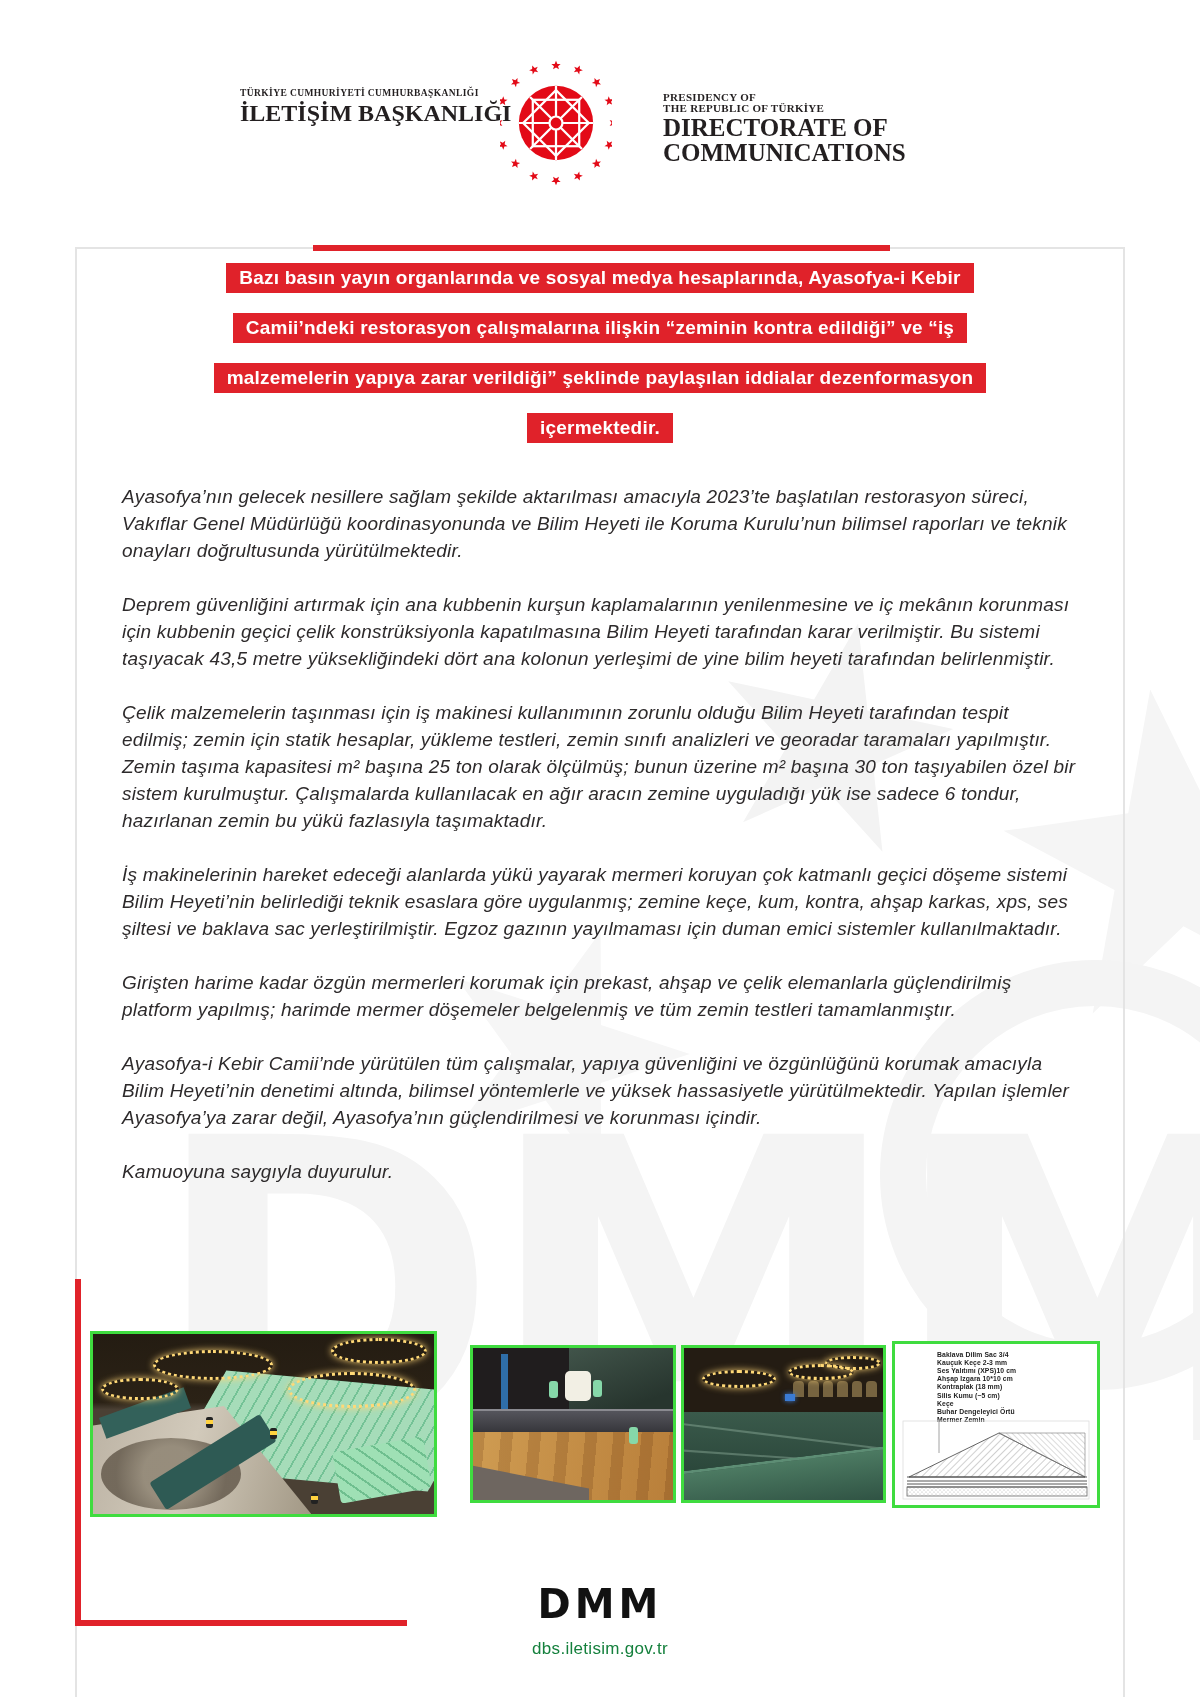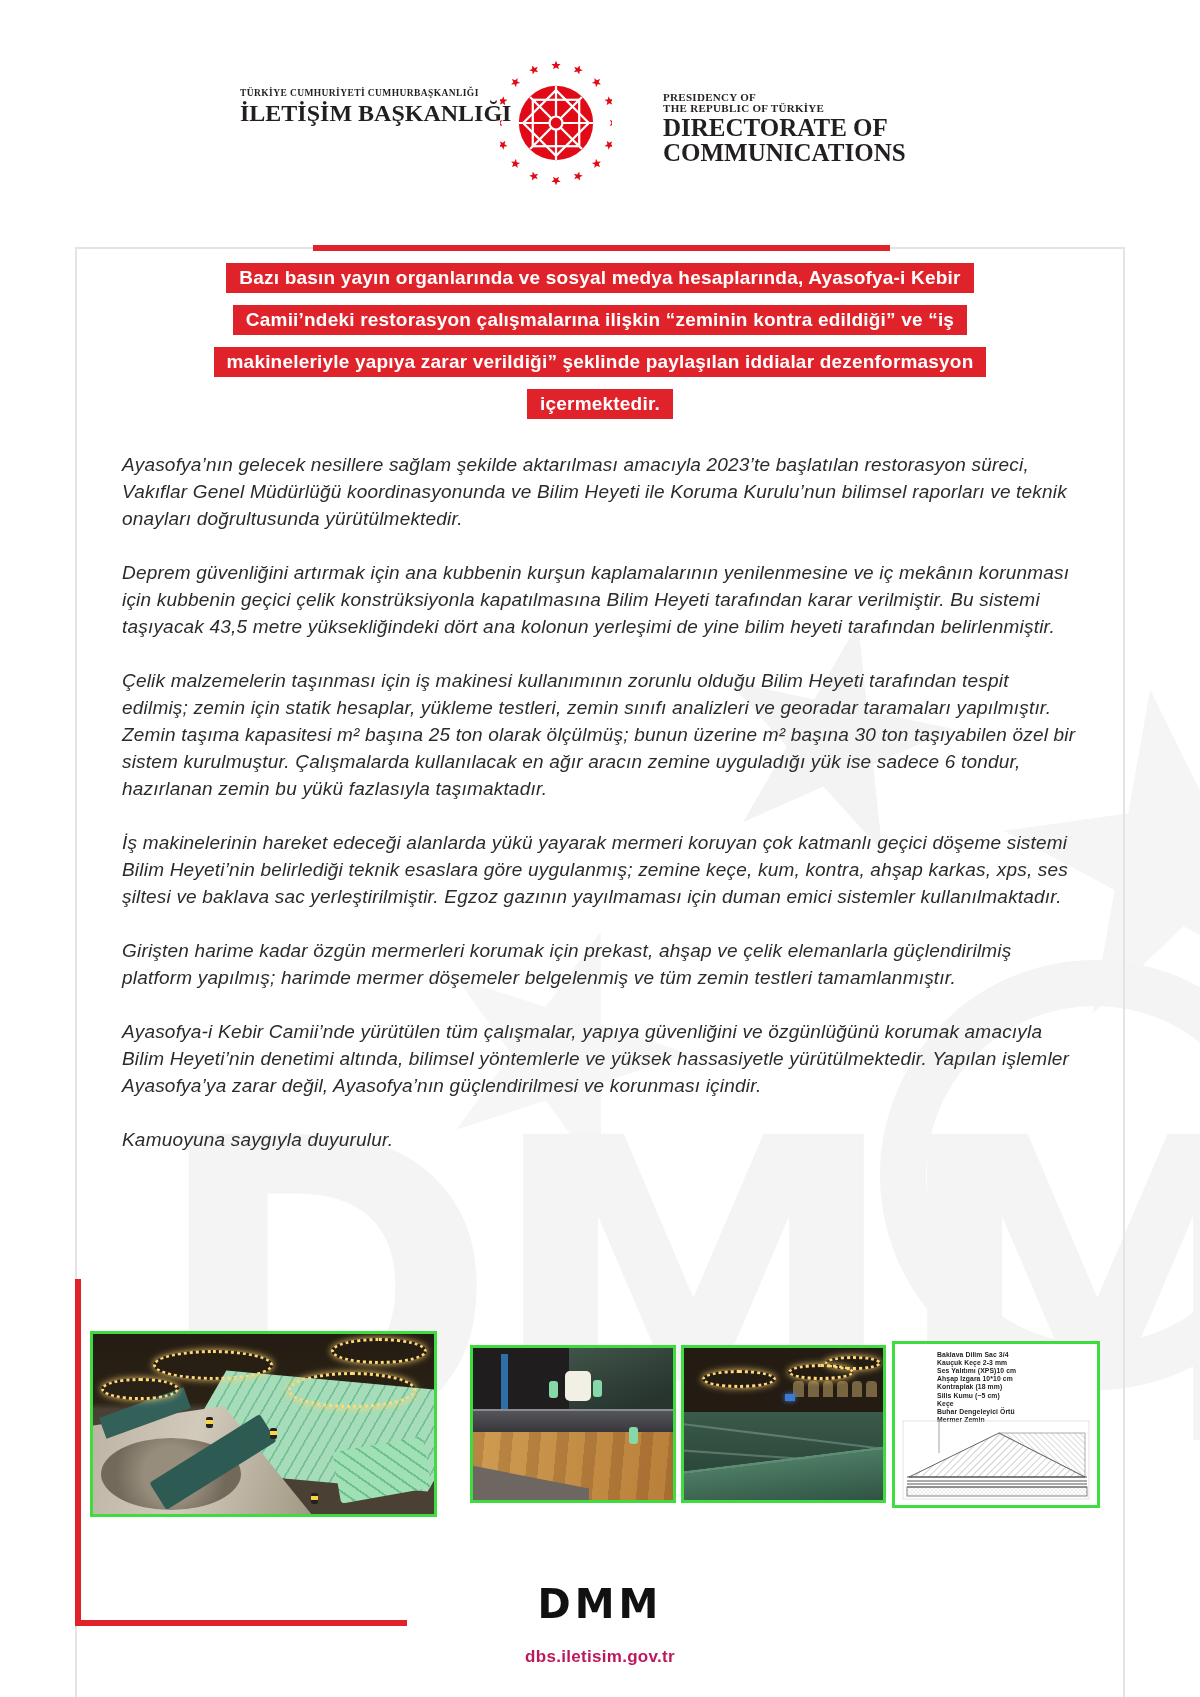--- a/index.html
+++ b/index.html
@@ -26,21 +26,21 @@
 
   
   .card { position:absolute; left:75px; top:247px; width:1050px; height:1450px; border:2px solid #e4e4e4; border-bottom:none; background:transparent; z-index:1; }
   .accent { position:absolute; background:#e0222a; }
   .accent-top    { left:236px; top:-4px; width:577px; height:6px; }
   .accent-left   { left:-2px; top:1030px; width:6px; height:347px; }
   .accent-bottom { left:-2px; top:1371px; width:332px; height:6px; }
 
   
   .headline { margin-top:14px; text-align:center; }
-  .hl-row { margin-bottom:12px; line-height:0; }
+  .hl-row { margin-bottom:20px; line-height:0; }
   .hl-box { display:inline-block; background:#e0222a; color:#ffffff; font-size:19px; line-height:22px; font-weight:bold; padding:4px 13px; letter-spacing:.2px; }
 
   
   .bodytext { padding:20px 45px 0 45px; color:#2d2a2b; font-size:19px; line-height:27px; letter-spacing:.2px; }
   .bodytext p { margin-bottom:27px;font-style:italic; }
   .bodytext p.closing { margin-bottom:8px; }
 
   
   .photo-strip { position:absolute; left:13px; top:1082px; width:1030px; display:flex; align-items:center; z-index:2; }
   .photo { position:relative; overflow:hidden; border:3px solid #3fdc3f; background:#222; flex:none; }
@@ -103,21 +103,21 @@
   .p3-roll { left:-12px; bottom:-12px; width:120%; height:54px; background:linear-gradient(#4c7a62,#2f5243);
     border-top:3px solid #5d8d74; border-radius:8px; transform:rotate(-7deg); }
 
   
   .diag-labels { position:absolute; left:42px; top:7px; font-size:6.8px; line-height:8.2px; color:#1d1d1d; font-weight:bold; letter-spacing:.1px; }
   .diag-svg { position:absolute; left:6px; bottom:4px; }
 
   
   .card-footer { position:absolute; left:0; top:1332px; width:100%; text-align:center; z-index:2; }
   .dmm { font-family:"DejaVu Sans", sans-serif; font-weight:900; font-size:40px; letter-spacing:4px; color:#111111; }
-  .site-url { margin-top:20px; font-size:17px; color:#be185d; letter-spacing:.3px;font-weight:bold; }
+  .site-url { margin-top:12px; font-size:17px; color:#15803d; letter-spacing:.3px; }
 </style>
 </head>
 <body>
 
 <div class="page">
 
   <div class="wm wm-star1">★</div>
   <div class="wm wm-star2">★</div>
   <div class="wm wm-star3">★</div>
   <div class="wm wm-ring"></div>
@@ -174,21 +174,21 @@
   </header>
 
   <section class="card">
     <div class="accent accent-top"></div>
     <div class="accent accent-left"></div>
     <div class="accent accent-bottom"></div>
 
     <div class="headline">
       <div class="hl-row"><span class="hl-box">Bazı basın yayın organlarında ve sosyal medya hesaplarında, Ayasofya-i Kebir</span></div>
       <div class="hl-row"><span class="hl-box">Camii’ndeki restorasyon çalışmalarına ilişkin “zeminin kontra edildiği” ve “iş</span></div>
-      <div class="hl-row"><span class="hl-box">makineleriyle yapıya zarar verildiği” şeklinde paylaşılan iddialar dezenformasyon</span></div>
+      <div class="hl-row"><span class="hl-box">malzemelerin yapıya zarar verildiği” şeklinde paylaşılan iddialar dezenformasyon</span></div>
       <div class="hl-row"><span class="hl-box">içermektedir.</span></div>
     </div>
 
     <div class="bodytext">
       <p>Ayasofya’nın gelecek nesillere sağlam şekilde aktarılması amacıyla 2023’te başlatılan restorasyon süreci, Vakıflar Genel Müdürlüğü koordinasyonunda ve Bilim Heyeti ile Koruma Kurulu’nun bilimsel raporları ve teknik onayları doğrultusunda yürütülmektedir.</p>
       <p>Deprem güvenliğini artırmak için ana kubbenin kurşun kaplamalarının yenilenmesine ve iç mekânın korunması için kubbenin geçici çelik konstrüksiyonla kapatılmasına Bilim Heyeti tarafından karar verilmiştir. Bu sistemi taşıyacak 43,5 metre yüksekliğindeki dört ana kolonun yerleşimi de yine bilim heyeti tarafından belirlenmiştir.</p>
       <p>Çelik malzemelerin taşınması için iş makinesi kullanımının zorunlu olduğu Bilim Heyeti tarafından tespit edilmiş; zemin için statik hesaplar, yükleme testleri, zemin sınıfı analizleri ve georadar taramaları yapılmıştır. Zemin taşıma kapasitesi m² başına 25 ton olarak ölçülmüş; bunun üzerine m² başına 30 ton taşıyabilen özel bir sistem kurulmuştur. Çalışmalarda kullanılacak en ağır aracın zemine uyguladığı yük ise sadece 6 tondur, hazırlanan zemin bu yükü fazlasıyla taşımaktadır.</p>
       <p>İş makinelerinin hareket edeceği alanlarda yükü yayarak mermeri koruyan çok katmanlı geçici döşeme sistemi Bilim Heyeti’nin belirlediği teknik esaslara göre uygulanmış; zemine keçe, kum, kontra, ahşap karkas, xps, ses şiltesi ve baklava sac yerleştirilmiştir. Egzoz gazının yayılmaması için duman emici sistemler kullanılmaktadır.</p>
       <p>Girişten harime kadar özgün mermerleri korumak için prekast, ahşap ve çelik elemanlarla güçlendirilmiş platform yapılmış; harimde mermer döşemeler belgelenmiş ve tüm zemin testleri tamamlanmıştır.</p>
       <p>Ayasofya-i Kebir Camii’nde yürütülen tüm çalışmalar, yapıya güvenliğini ve özgünlüğünü korumak amacıyla Bilim Heyeti’nin denetimi altında, bilimsel yöntemlerle ve yüksek hassasiyetle yürütülmektedir. Yapılan işlemler Ayasofya’ya zarar değil, Ayasofya’nın güçlendirilmesi ve korunması içindir.</p>

